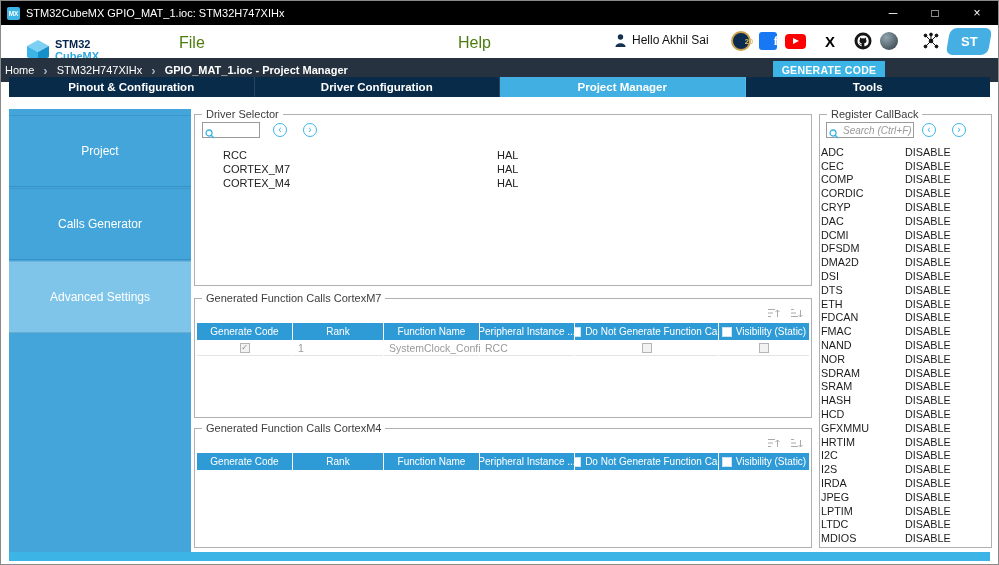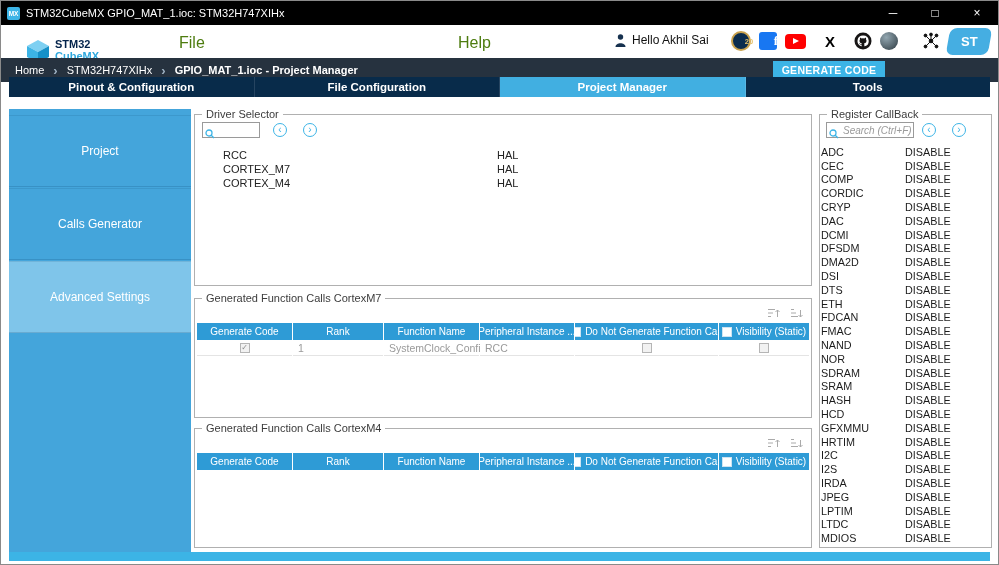--- a/index.html
+++ b/index.html
@@ -26,21 +26,21 @@
   .badge20 { width:20px; height:20px; border-radius:50%; background:#0B2C4E; border:2px solid #C9A14D; color:#E4C06A; font-size:7.5px; font-weight:bold; }
   .fb { width:18px; height:18px; border-radius:3px; background:#1877F2; color:#fff; font-weight:bold; font-size:13px; font-family:"Liberation Serif", serif; }
   .yt { width:21px; height:15px; border-radius:4px; background:#FF0000; position:relative; }
   .yt::after { content:""; position:absolute; left:8px; top:4px; border-left:6px solid #fff; border-top:3.5px solid transparent; border-bottom:3.5px solid transparent; }
   .xi { font-size:15px; font-weight:bold; color:#000; width:15px; }
   .sphere { width:18px; height:18px; border-radius:50%; background:radial-gradient(circle at 35% 30%, #93A7B1, #2C3940); }
   .stlogo { position:absolute; right:8px; top:3px; width:42px; height:27px; background:#45AEE2; border-radius:7px; transform:skewX(-10deg); display:flex; align-items:center; justify-content:center; }
   .stlogo span { transform:skewX(10deg); color:#fff; font-weight:bold; font-size:13px; }
 
   
-  .crumbbar { position:absolute; top:57px; left:0; right:0; height:24px; background:#26323F; display:flex; align-items:center; color:#fff; font-size:11px; padding-left:14px; gap:9px; }
+  .crumbbar { position:absolute; top:57px; left:0; right:0; height:24px; background:#26323F; display:flex; align-items:center; color:#fff; font-size:11px; padding-left:4px; gap:9px; }
   .crumb { white-space:nowrap; }
   .crumb-sep { color:#9FB3C4; font-size:13px; font-weight:bold; line-height:1; }
   .crumb-current { font-weight:bold; }
   .gen-btn { position:absolute; right:113px; top:3px; width:112px; height:18px; background:#3CB4E6; color:#fff; font-size:10.5px; font-weight:bold; display:flex; align-items:center; justify-content:center; letter-spacing:.3px; border:none; }
 
   
   .tabbar { position:absolute; top:76px; left:8px; right:8px; height:20px; background:#082B4A; display:flex; }
   .tab { flex:1; display:flex; align-items:center; justify-content:center; color:#fff; font-size:11.5px; font-weight:bold; border-right:1px solid rgba(255,255,255,.12); }
   .tab:last-child { border-right:none; }
   .tab.active { background:#41AFE1; }
@@ -167,21 +167,21 @@
     <span class="crumb">Home</span>
     <span class="crumb-sep">›</span>
     <span class="crumb">STM32H747XIHx</span>
     <span class="crumb-sep">›</span>
     <span class="crumb crumb-current">GPIO_MAT_1.ioc - Project Manager</span>
     <button class="gen-btn">GENERATE CODE</button>
   </div>
 
   <div class="tabbar">
     <div class="tab">Pinout &amp; Configuration</div>
-    <div class="tab">File Configuration</div>
+    <div class="tab">Driver Configuration</div>
     <div class="tab active">Project Manager</div>
     <div class="tab">Tools</div>
   </div>
 
   <div class="content">
 
     <div class="sidebar">
       <div class="side-item" id="si-0">Project</div>
       <div class="side-item" id="si-1">Calls Generator</div>
       <div class="side-item" id="si-2">Advanced Settings</div>

